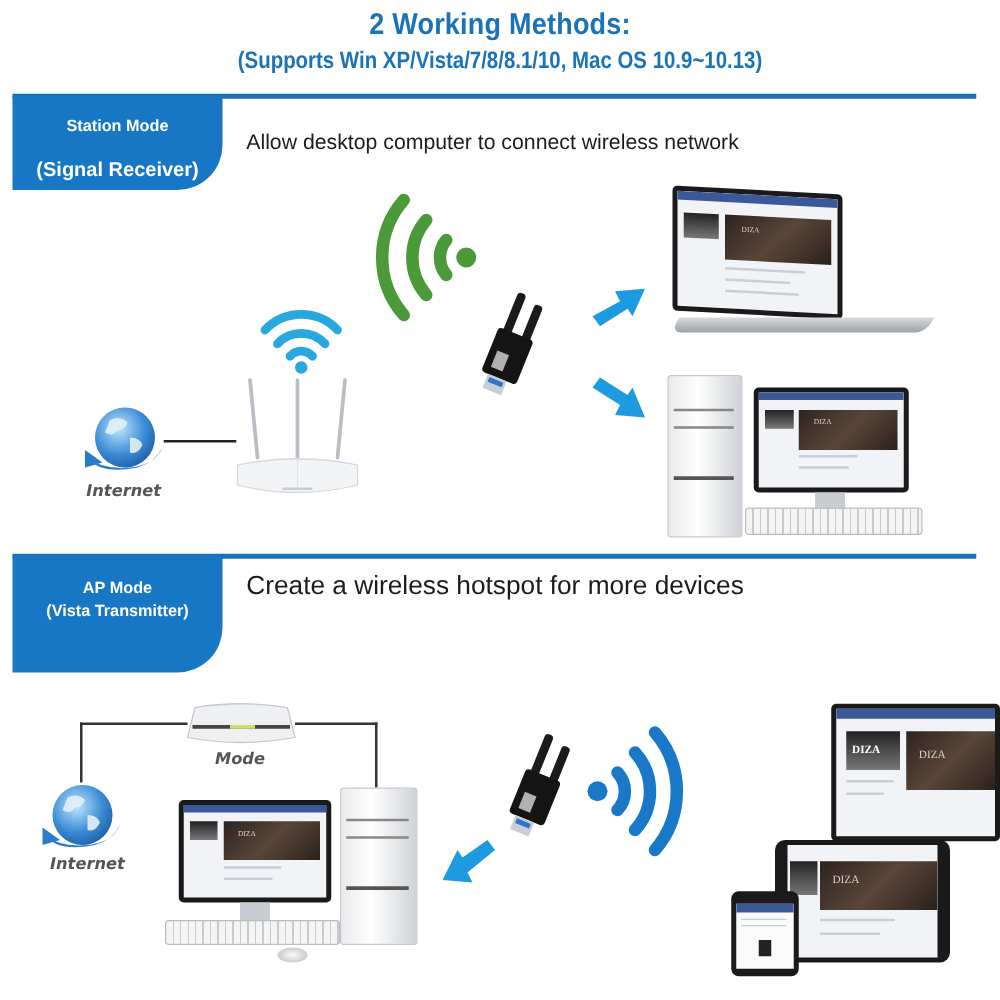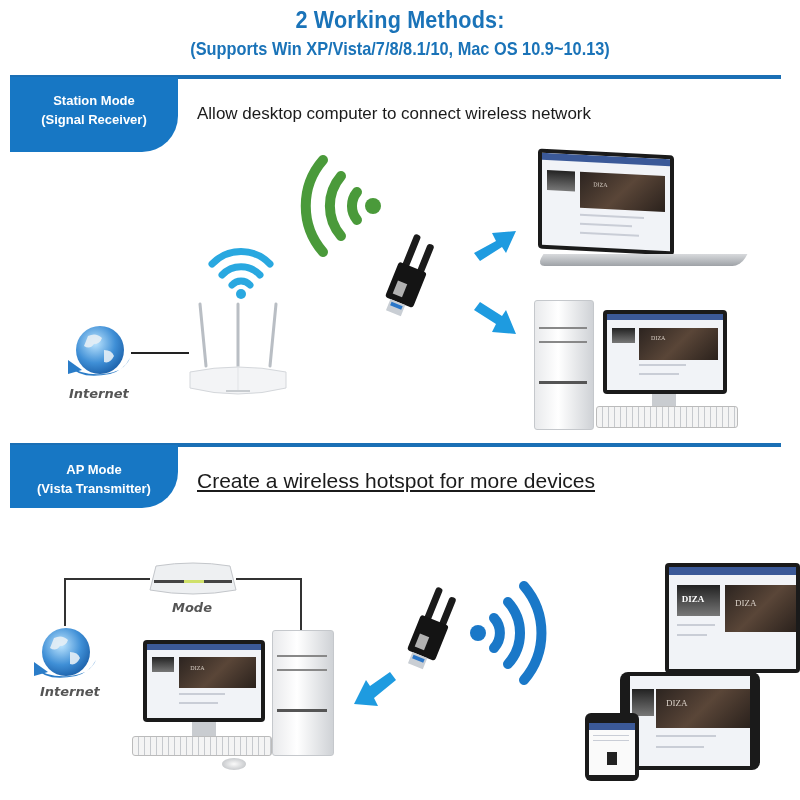--- a/index.html
+++ b/index.html
@@ -23,21 +23,21 @@
 </style>
 </head>
 <body>
 
 <div class="abs title" id="t1">2 Working Methods:</div>
 <div class="abs title" id="t2">(Supports Win XP/Vista/7/8/8.1/10, Mac OS 10.9~10.13)</div>
 
 <div class="abs rule" style="left:10px; top:75px; width:771px;"></div>
 <div class="abs modebox" style="left:10px; top:77px; width:168px; height:75px;">
   <span style="font-size:13px; margin-top:16px;text-align:center;">Station Mode</span>
-  <span style="font-size:13px; margin-top:4px;">(Signal Receiver)</span>
+  <span style="font-size:16px; margin-top:20px;">(Signal Receiver)</span>
 </div>
 <div class="abs desc" style="left:197px; top:104px; font-size:17px;">Allow desktop computer to connect wireless network</div>
 
 <div class="abs" style="left:64px; top:322px; width:70px; height:62px;">
   <svg width="70" height="62" viewBox="0 0 70 62">
     <defs>
         <radialGradient id="g1" cx="0.4" cy="0.35" r="0.7">
           <stop offset="0" stop-color="#bfe6ff"></stop>
           <stop offset="0.6" stop-color="#3f8fd6"></stop>
           <stop offset="1" stop-color="#1b5fa8"></stop>
@@ -138,25 +138,25 @@
     <div class="cover" style="left:28%; top:18%; width:68%; height:42%;"></div>
     <div class="cover-text" style="left:38%; top:28%; font-size:6px;">DIZA</div>
     <div class="line" style="left:28%; top:66%; width:40%;"></div>
     <div class="line" style="left:28%; top:78%; width:34%;"></div>
   </div>
 </div>
 <div class="abs" style="left:652px; top:394px; width:24px; height:14px; background:#c9ccd0;"></div>
 <div class="abs" style="left:596px; top:406px; width:140px; height:20px; background:repeating-linear-gradient(90deg,#f4f4f4 0 5px,#c6c9cd 5px 6px); border:1px solid #bbb; border-radius:3px;"></div>
 
 <div class="abs rule" style="left:10px; top:443px; width:771px;"></div>
-<div class="abs modebox" style="left:10px; top:445px; width:168px; height:63px;">
+<div class="abs modebox" style="left:10px; top:445px; width:168px; height:93px;">
   <span style="font-size:13px; margin-top:17px;">AP Mode</span>
   <span style="font-size:13px; margin-top:4px;">(Vista Transmitter)</span>
 </div>
-<div class="abs desc" style="left:197px; top:469px; font-size:21px;text-decoration:underline;">Create a wireless hotspot for more devices</div>
+<div class="abs desc" style="left:197px; top:457px; font-size:21px;">Create a wireless hotspot for more devices</div>
 
 <div class="abs" style="left:64px; top:578px; width:2px; height:48px; background:#333;"></div>
 <div class="abs" style="left:64px; top:578px; width:86px; height:2px; background:#333;"></div>
 <div class="abs" style="left:236px; top:578px; width:66px; height:2px; background:#333;"></div>
 <div class="abs" style="left:300px; top:578px; width:2px; height:52px; background:#333;"></div>
 
 <div class="abs" style="left:148px; top:562px; width:90px; height:36px;">
   <svg width="90" height="36" viewBox="0 0 90 36">
     <path d="M8 4 q37 -6 74 0 l6 24 q-43 8 -86 0 z" fill="#eef0f2" stroke="#c3c6ca"></path>
     <rect x="6" y="18" width="78" height="3" fill="#444"></rect>

